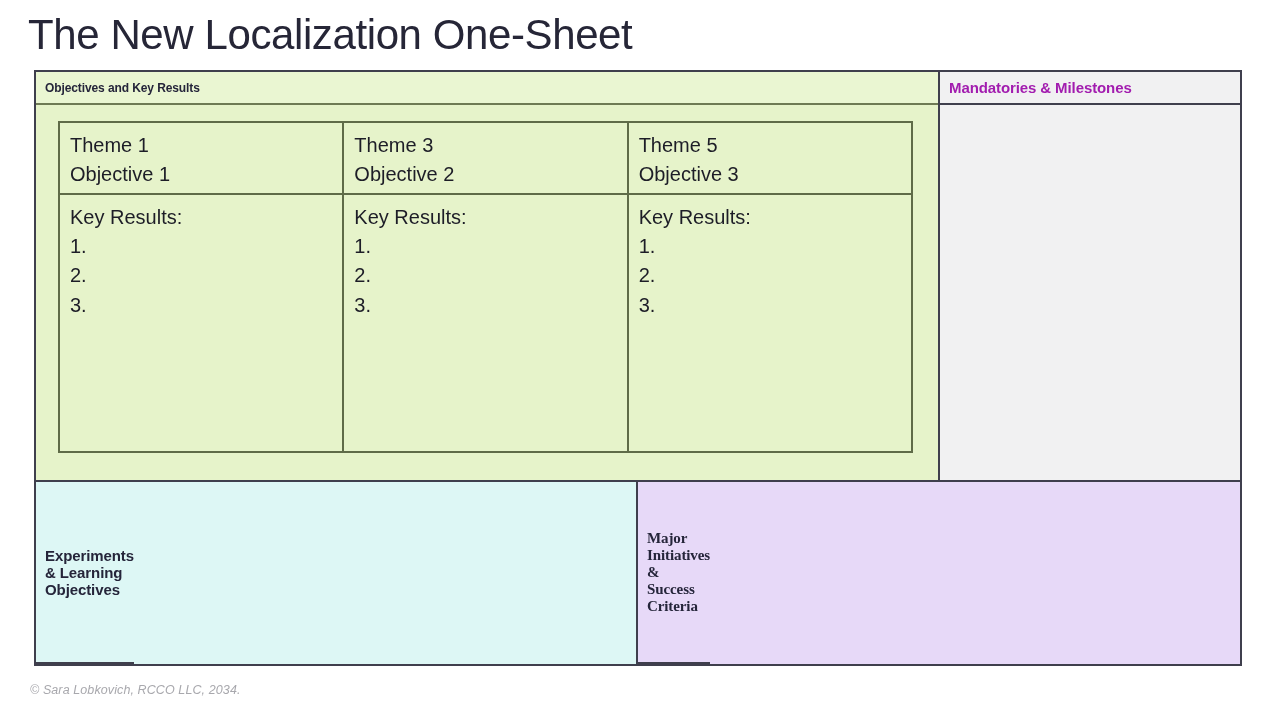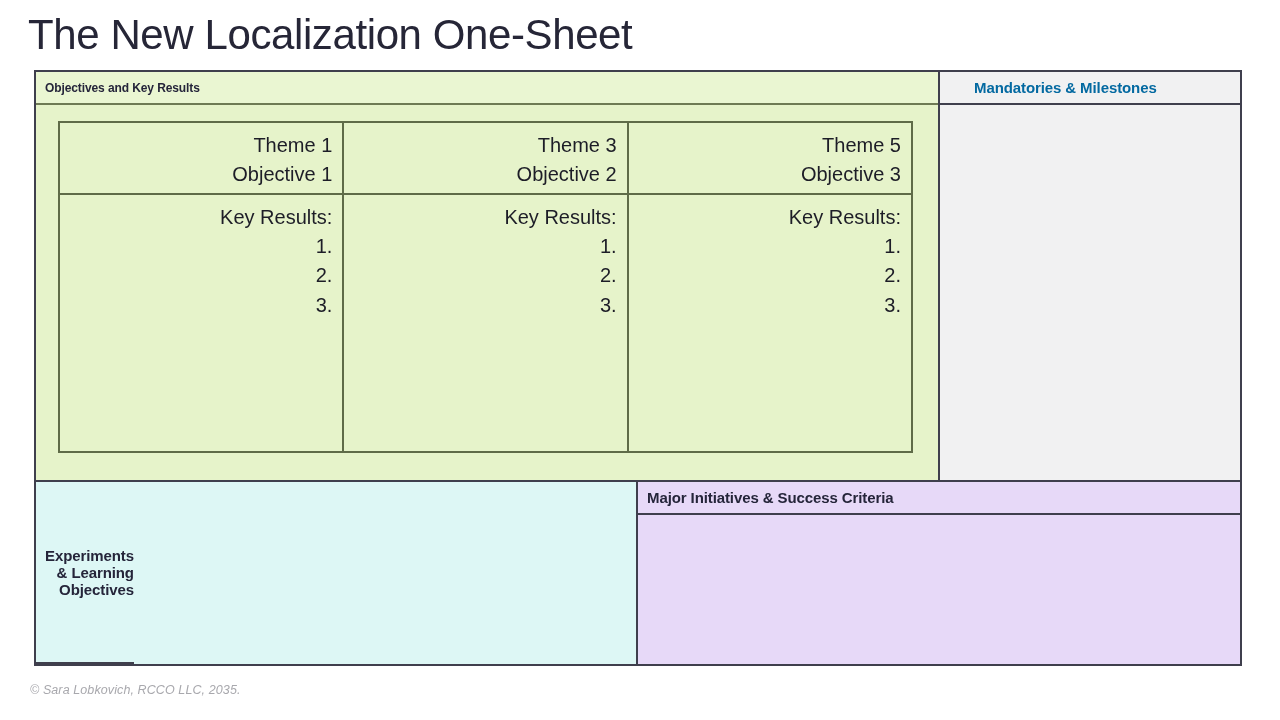--- a/index.html
+++ b/index.html
@@ -10,21 +10,20 @@
     background: #ffffff;
     font-family: "Liberation Sans", sans-serif;
     overflow: hidden;
   }
 
   #page {
     position: relative;
     width: 1096px;
     height: 720px;
     background: #ffffff;
-    text-align: right;
   }
 
   
   .page-title {
     position: absolute;
     left: 28px;
     top: 10px;
     font-size: 42px;
     font-weight: 300;
     letter-spacing: -0.4px;
@@ -150,23 +149,22 @@
     box-sizing: border-box;
     border-bottom: 2px solid #3f3f4d;
     background: #f1f1f2;
     display: flex;
     align-items: center;
     padding: 0 0 0 9px;
   }
   .mand-header-text {
     font-size: 15px;
     font-weight: 700;
-    color: #0369a1;
+    color: #a21caf;
     letter-spacing: -0.1px;
-    margin-left: 25px;
   }
   .mand-body {
     flex: 1 1 auto;
     background: #f1f1f2;
   }
 
   
   .board-bottom {
     display: flex;
     flex-direction: row;
@@ -190,22 +188,23 @@
     display: flex;
     align-items: center;
     padding: 0 0 0 9px;
   }
   .exp-body { flex: 1 1 auto; background: #ddf7f5; }
 
   .init-panel {
     flex: 1 1 auto;
     background: #eab308;
     display: flex;
-    flex-direction: column;
-    box-sizing: border-box;
+    flex-direction: row;
+    box-sizing: border-box;
+    font-family: Liberation Serif, serif;
   }
   .init-header {
     flex: 0 0 33px;
     box-sizing: border-box;
     border-bottom: 2px solid #3f3f4d;
     background: #e7d9f8;
     display: flex;
     align-items: center;
     padding: 0 0 0 9px;
   }
@@ -313,15 +312,15 @@
         <div class="init-header">
           <span class="panel-header-text">Major Initiatives &amp; Success Criteria</span>
         </div>
         <div class="init-body"></div>
       </div>
 
     </div>
 
   </div>
 
-  <div class="footer-credit">© Sara Lobkovich, RCCO LLC, 2035.</div>
+  <div class="footer-credit">© Sara Lobkovich, RCCO LLC, 2034.</div>
 
 </div>
 
 </body></html>

